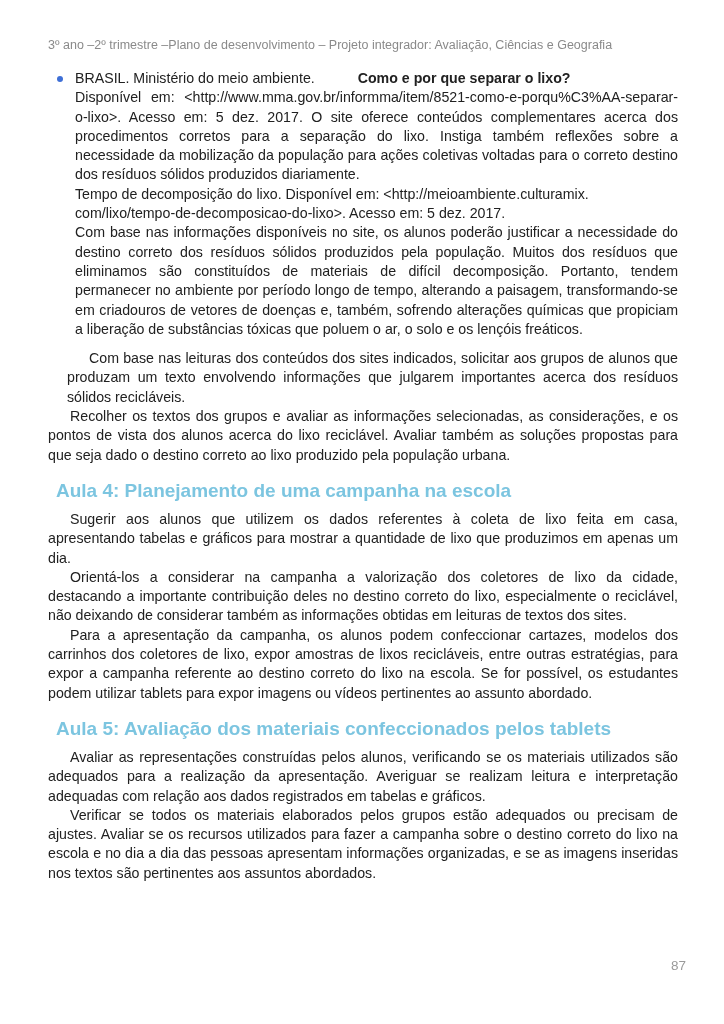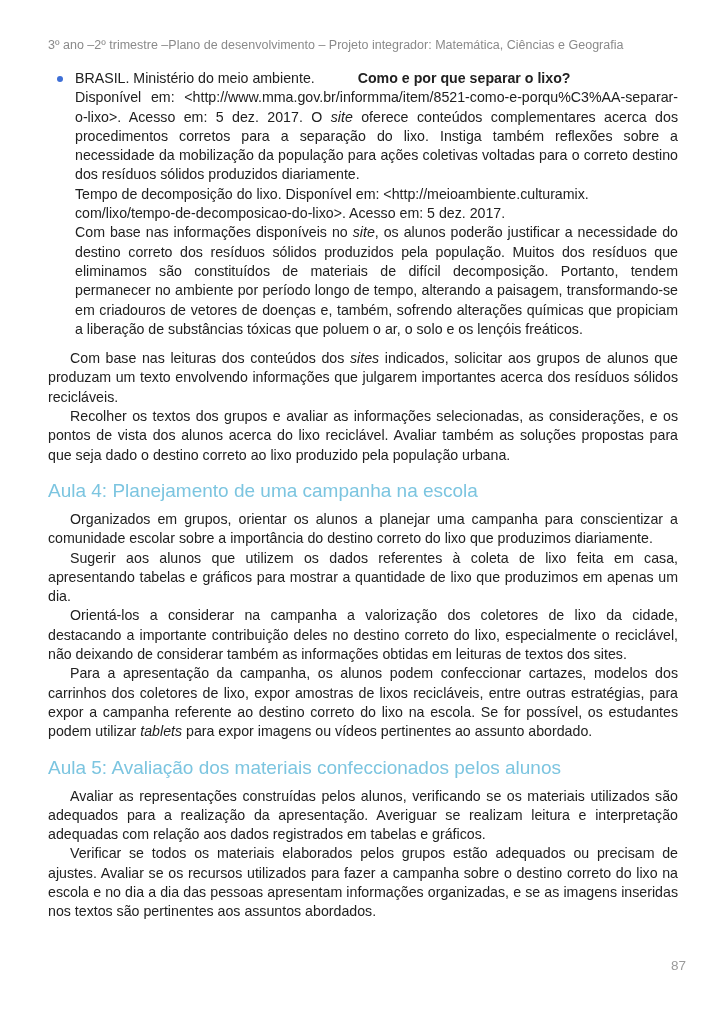--- a/index.html
+++ b/index.html
@@ -49,65 +49,65 @@
     width:6px;
     height:6px;
     border-radius:50%;
     background:var(--c-bullet);
   }
   .body-par{
     text-indent:22px;
   }
   .par-gap{
     margin-top:10px;
+    margin-left:19px;
   }
   .aula-title{
     font-size:19px;
     line-height:23px;
-    font-weight:400;
+    font-weight:700;
     color:var(--c-heading);
     text-align:left;
-    margin:14px 0 8px 0;
+    margin:14px 0 8px 8px;
   }
   .page-number{
     position:absolute;
     right:38px;
     top:958px;
     font-size:13.5px;
     color:var(--c-pagenum);
   }
   .seg-b{font-weight:700;margin-left:39px;}
-  .seg-i{font-style:italic;}
+  .seg-i{}
 </style>
 </head>
 <body>
 
 <div class="page">
   <div class="content">
 
-    <div class="doc-header">3º ano –2º trimestre –Plano de desenvolvimento – Projeto integrador: Matemática, Ciências e Geografia</div>
+    <div class="doc-header">3º ano –2º trimestre –Plano de desenvolvimento – Projeto integrador: Avaliação, Ciências e Geografia</div>
 
     <ul class="ref-list body-text">
       <li class="ref-item">
         <span class="bullet-dot"></span>
         <div><span>BRASIL. Ministério do meio ambiente. </span><span class="seg-b">Como e por que separar o lixo?</span><br><span>Disponível em: &lt;http://www.mma.gov.br/informma/item/8521-como-e-porqu%C3%AA-separar-o-lixo&gt;. Acesso em: 5 dez. 2017. O </span><span class="seg-i">site</span><span> oferece conteúdos complementares acerca dos procedimentos corretos para a separação do lixo. Instiga também reflexões sobre a necessidade da mobilização da população para ações coletivas voltadas para o correto destino dos resíduos sólidos produzidos diariamente.</span><br><span>Tempo de decomposição do lixo. Disponível em: &lt;http://meioambiente.culturamix.</span><br><span>com/lixo/tempo-de-decomposicao-do-lixo&gt;. Acesso em: 5 dez. 2017.</span><br><span>Com base nas informações disponíveis no </span><span class="seg-i">site</span><span>, os alunos poderão justificar a necessidade do destino correto dos resíduos sólidos produzidos pela população. Muitos dos resíduos que eliminamos são constituídos de materiais de difícil decomposição. Portanto, tendem permanecer no ambiente por período longo de tempo, alterando a paisagem, transformando-se em criadouros de vetores de doenças e, também, sofrendo alterações químicas que propiciam a liberação de substâncias tóxicas que poluem o ar, o solo e os lençóis freáticos.</span></div>
       </li>
     </ul>
 
     <p class="body-text body-par par-gap"><span>Com base nas leituras dos conteúdos dos </span><span class="seg-i">sites</span><span> indicados, solicitar aos grupos de alunos que produzam um texto envolvendo informações que julgarem importantes acerca dos resíduos sólidos recicláveis.</span></p>
     <p class="body-text body-par"><span>Recolher os textos dos grupos e avaliar as informações selecionadas, as considerações, e os pontos de vista dos alunos acerca do lixo reciclável. Avaliar também as soluções propostas para que seja dado o destino correto ao lixo produzido pela população urbana.</span></p>
 
     <h2 class="aula-title">Aula 4: Planejamento de uma campanha na escola</h2>
 
-    <p class="body-text body-par"><span>Organizados em grupos, orientar os alunos a planejar uma campanha para conscientizar a comunidade escolar sobre a importância do destino correto do lixo que produzimos diariamente.</span></p>
     <p class="body-text body-par"><span>Sugerir aos alunos que utilizem os dados referentes à coleta de lixo feita em casa, apresentando tabelas e gráficos para mostrar a quantidade de lixo que produzimos em apenas um dia.</span></p>
     <p class="body-text body-par"><span>Orientá-los a considerar na campanha a valorização dos coletores de lixo da cidade, destacando a importante contribuição deles no destino correto do lixo, especialmente o reciclável, não deixando de considerar também as informações obtidas em leituras de textos dos sites.</span></p>
     <p class="body-text body-par"><span>Para a apresentação da campanha, os alunos podem confeccionar cartazes, modelos dos carrinhos dos coletores de lixo, expor amostras de lixos recicláveis, entre outras estratégias, para expor a campanha referente ao destino correto do lixo na escola. Se for possível, os estudantes podem utilizar </span><span class="seg-i">tablets</span><span> para expor imagens ou vídeos pertinentes ao assunto abordado.</span></p>
 
-    <h2 class="aula-title">Aula 5: Avaliação dos materiais confeccionados pelos alunos</h2>
+    <h2 class="aula-title">Aula 5: Avaliação dos materiais confeccionados pelos tablets</h2>
 
     <p class="body-text body-par"><span>Avaliar as representações construídas pelos alunos, verificando se os materiais utilizados são adequados para a realização da apresentação. Averiguar se realizam leitura e interpretação adequadas com relação aos dados registrados em tabelas e gráficos.</span></p>
     <p class="body-text body-par"><span>Verificar se todos os materiais elaborados pelos grupos estão adequados ou precisam de ajustes. Avaliar se os recursos utilizados para fazer a campanha sobre o destino correto do lixo na escola e no dia a dia das pessoas apresentam informações organizadas, e se as imagens inseridas nos textos são pertinentes aos assuntos abordados.</span></p>
 
   </div>
 
   <div class="page-number">87</div>
 </div>
 
 </body></html>

